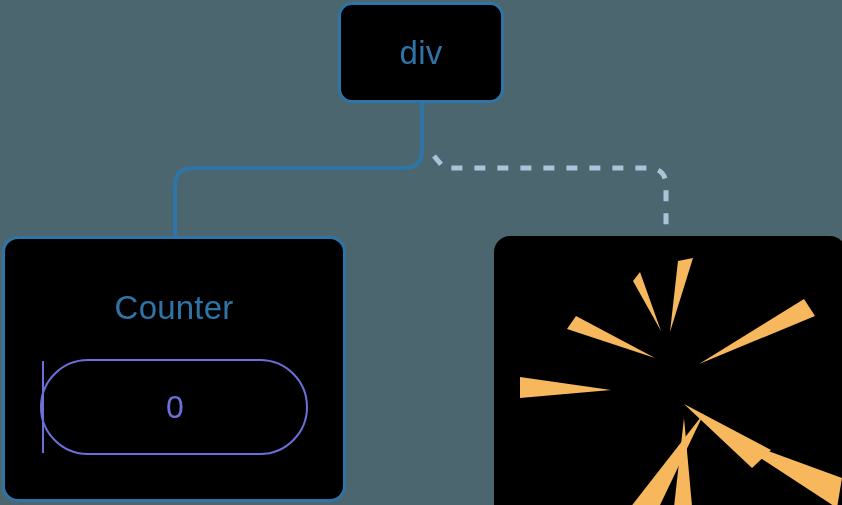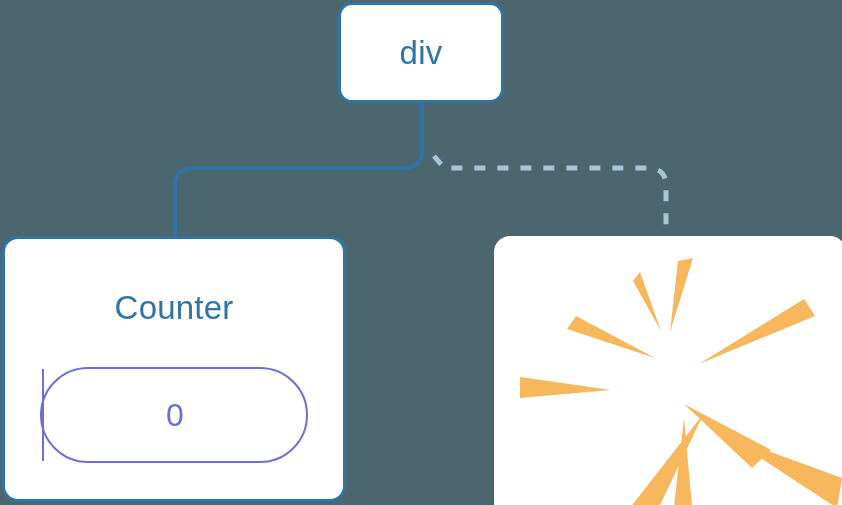--- a/index.html
+++ b/index.html
@@ -22,21 +22,21 @@
   }
   .edge-layer {
     position: absolute;
     left: 0; top: 0;
     width: 842px;
     height: 505px;
     pointer-events: none;
   }
   .node {
     position: absolute;
-    background: #ffffff;
+    background: #000000;
     box-sizing: border-box;
   }
   .node-div {
     left: 338px;
     top: 2px;
     width: 166px;
     height: 101px;
     border: 3px solid #2f74a6;
     border-radius: 14px;
     display: flex;
@@ -51,21 +51,20 @@
   .node-counter {
     left: 2px;
     top: 236px;
     width: 344px;
     height: 266px;
     border: 3px solid #2f74a6;
     border-radius: 16px;
     display: flex;
     flex-direction: column;
     align-items: center;
-    gap: 8px;
   }
   .node-counter .node-title {
     color: #2f74a6;
     font-size: 33px;
     margin-top: 50px;
     letter-spacing: 0.2px;
   }
   .node-sparkle {
     left: 494px;
     top: 236px;

